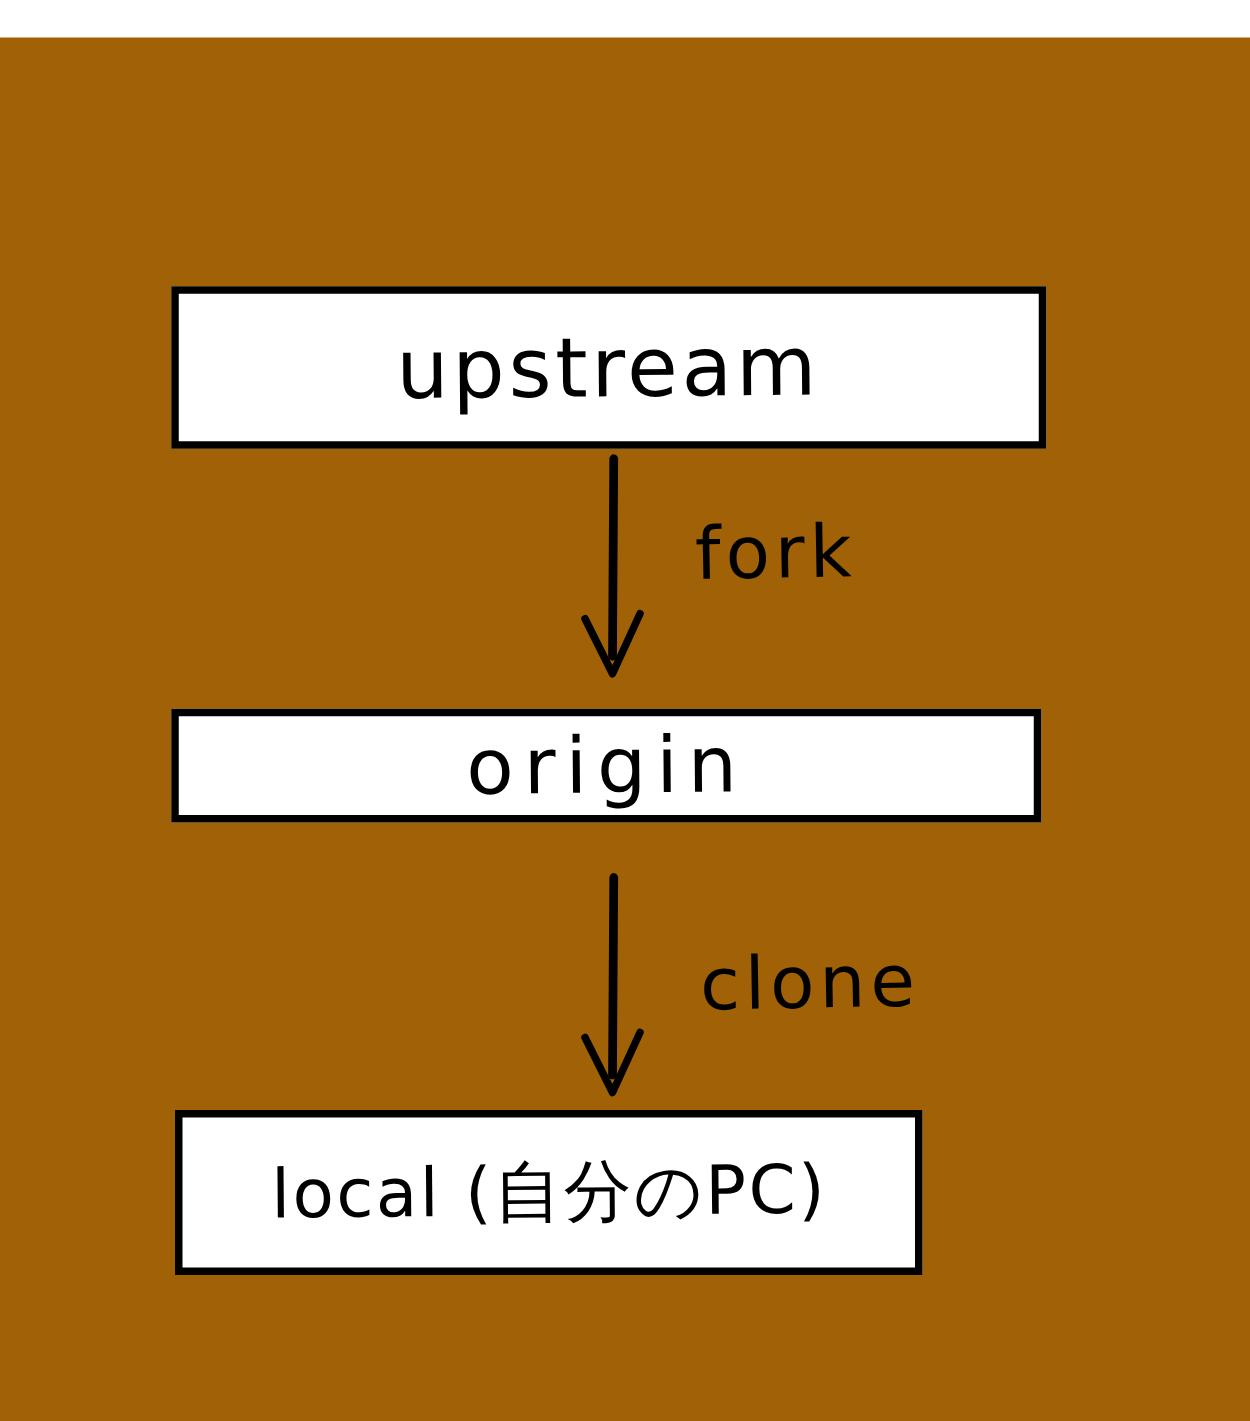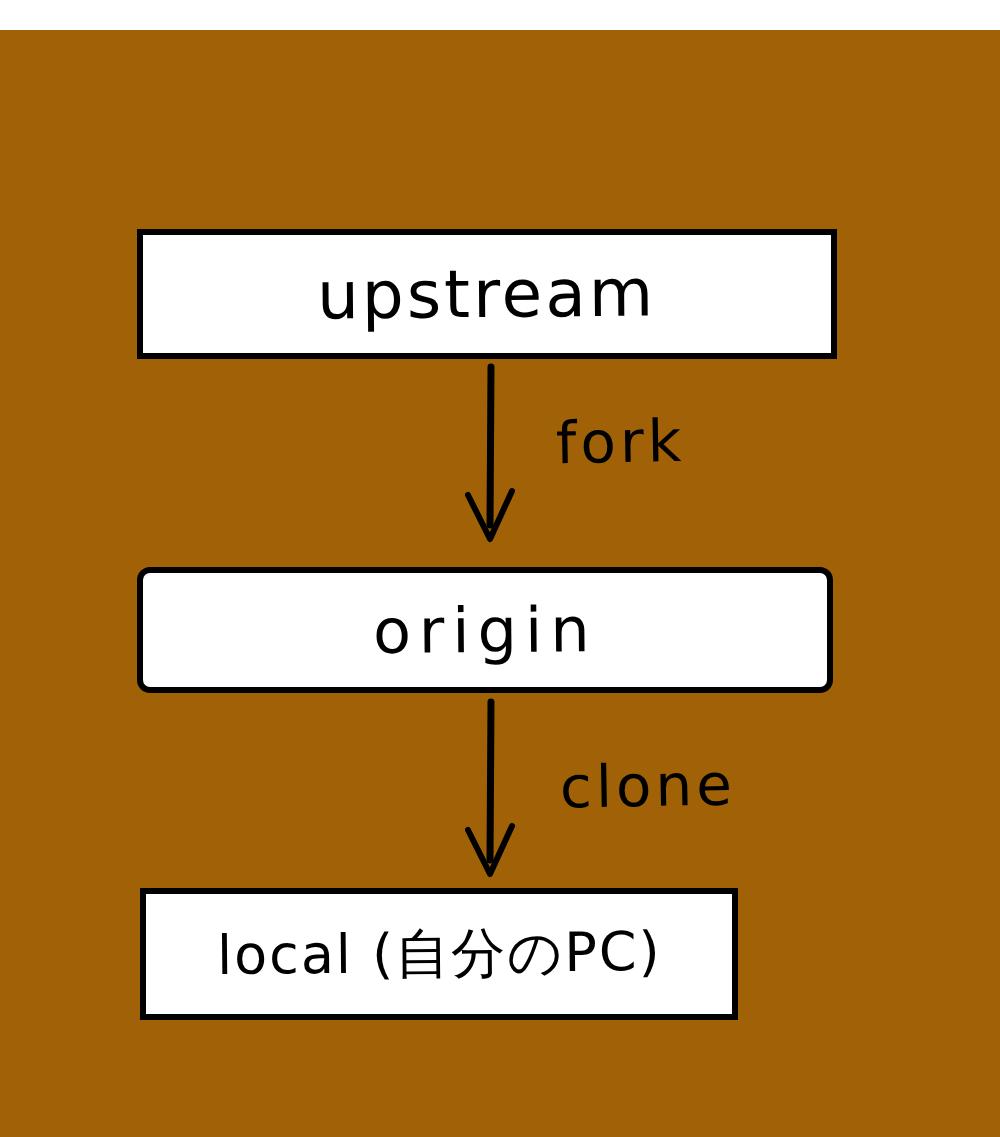--- a/index.html
+++ b/index.html
@@ -26,21 +26,21 @@
     justify-content: center;
     box-sizing: border-box;
   }
   .node-box .node-label {
     letter-spacing: 3px;
     transform: rotate(-0.5deg);
     white-space: nowrap;
   }
   #box-upstream { left: 137px; top: 199px; width: 700px; height: 130px; }
   #box-upstream .node-label { font-size: 66px; }
-  #box-origin   { left: 137px; top: 537px; width: 696px; height: 126px; border-radius: 13px; }
+  #box-origin   { left: 137px; top: 537px; width: 696px; height: 91px; }
   #box-origin   .node-label { font-size: 62px; letter-spacing: 8px; }
   #box-local    { left: 140px; top: 858px; width: 598px; height: 132px; }
   #box-local    .node-label { font-size: 54px; letter-spacing: 2px; }
 
   .arrow-svg {
     position: absolute;
     width: 64px;
     height: 192px;
   }
   #arrow-fork  { left: 458px; top: 333px; }

